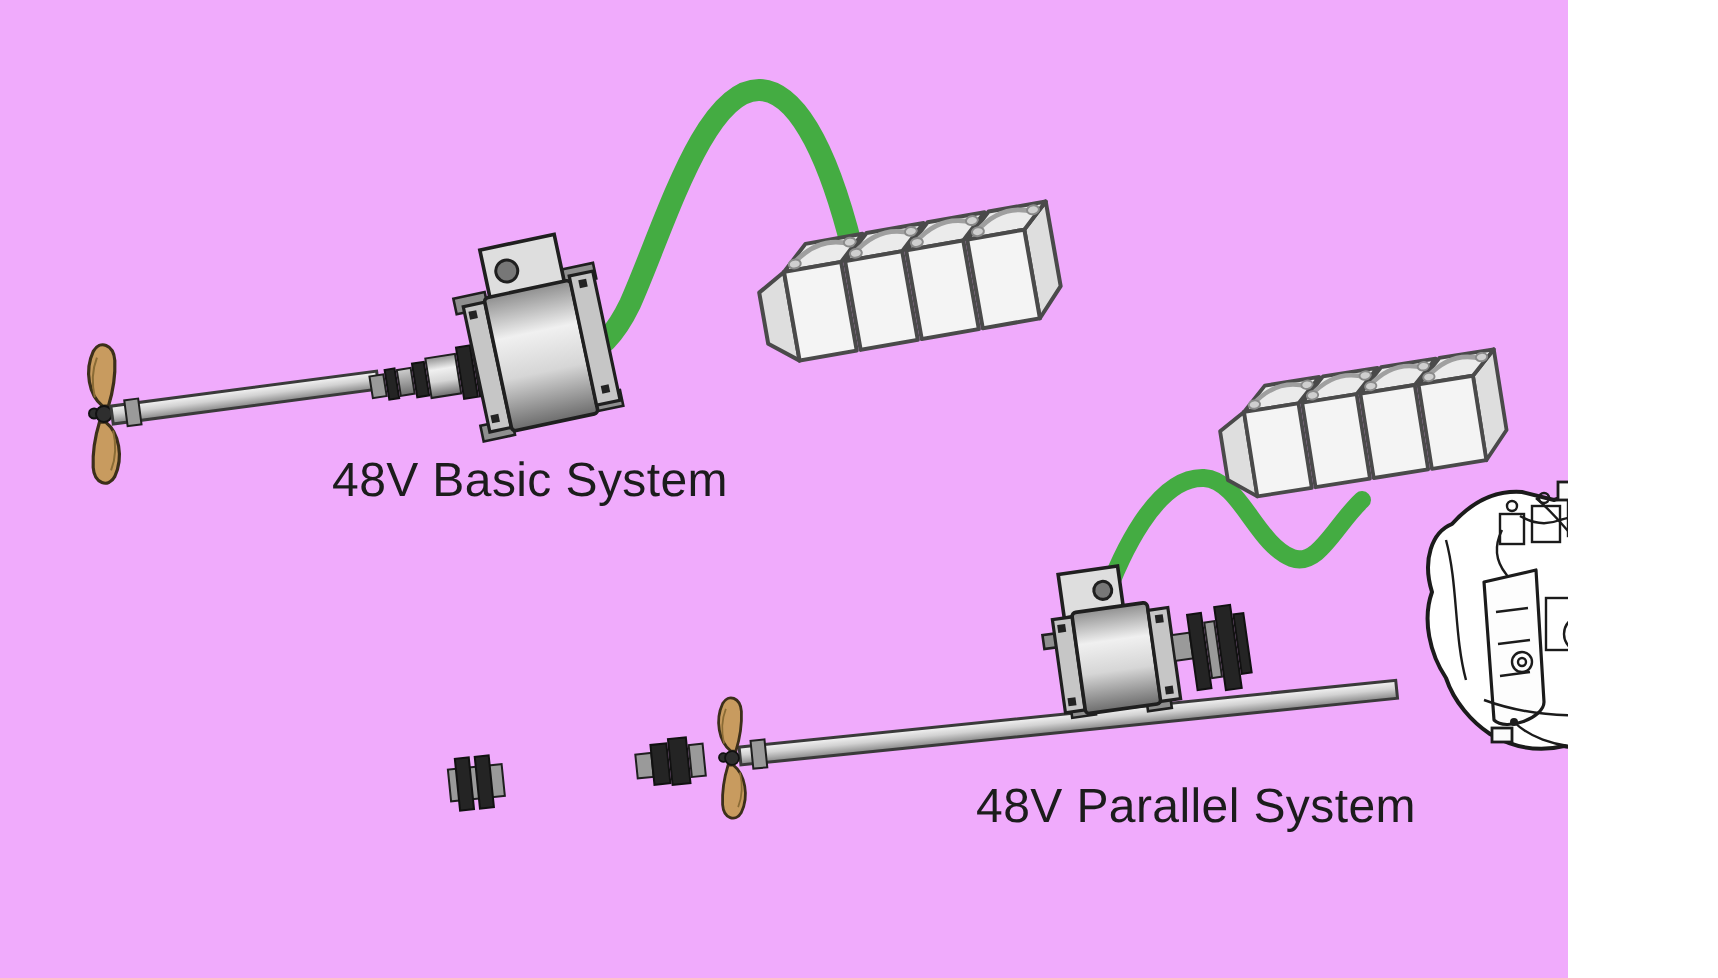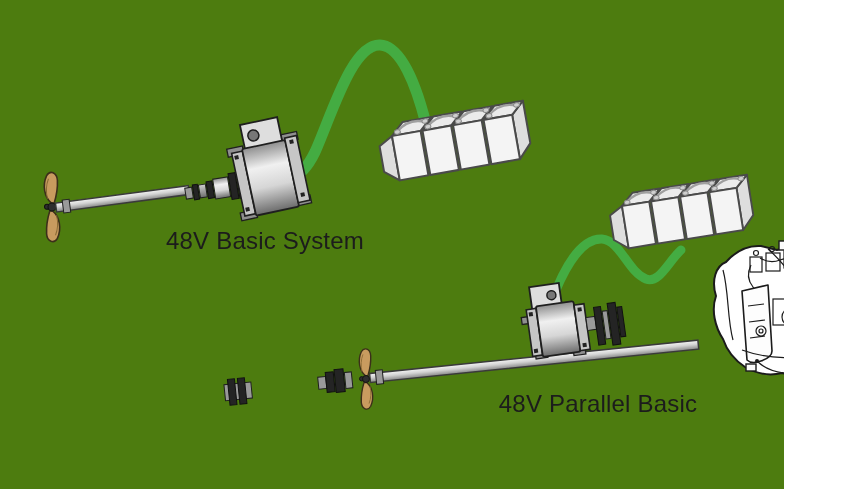--- a/index.html
+++ b/index.html
@@ -1,19 +1,19 @@
 <!DOCTYPE html>
 <html><head>
 <meta charset="utf-8">
 <style>
   html,body{margin:0;padding:0;}
   #stage{
     position:relative;
     width:784px;height:489px;
-    background:#4d7c0f;
+    background:#f0abfc;
     overflow:hidden;
     font-family:"Liberation Sans", sans-serif;
   }
   #art{position:absolute;left:0;top:0;}
   .diagram-label{
     position:absolute;
     font-size:24px;
     font-weight:400;
     color:#1c1c1c;
     text-align:center;
@@ -245,14 +245,14 @@
         </g>
       </g>
 
       <g transform="translate(622,206) rotate(-9) scale(0.95)">
         <use href="#batteryBank"></use>
       </g>
     </g>
   </svg>
 
   <div id="label-basic" class="diagram-label">48V Basic System</div>
-  <div id="label-hybrid" class="diagram-label">48V Parallel Basic</div>
+  <div id="label-hybrid" class="diagram-label">48V Parallel System</div>
 </div>
 
 </body></html>

